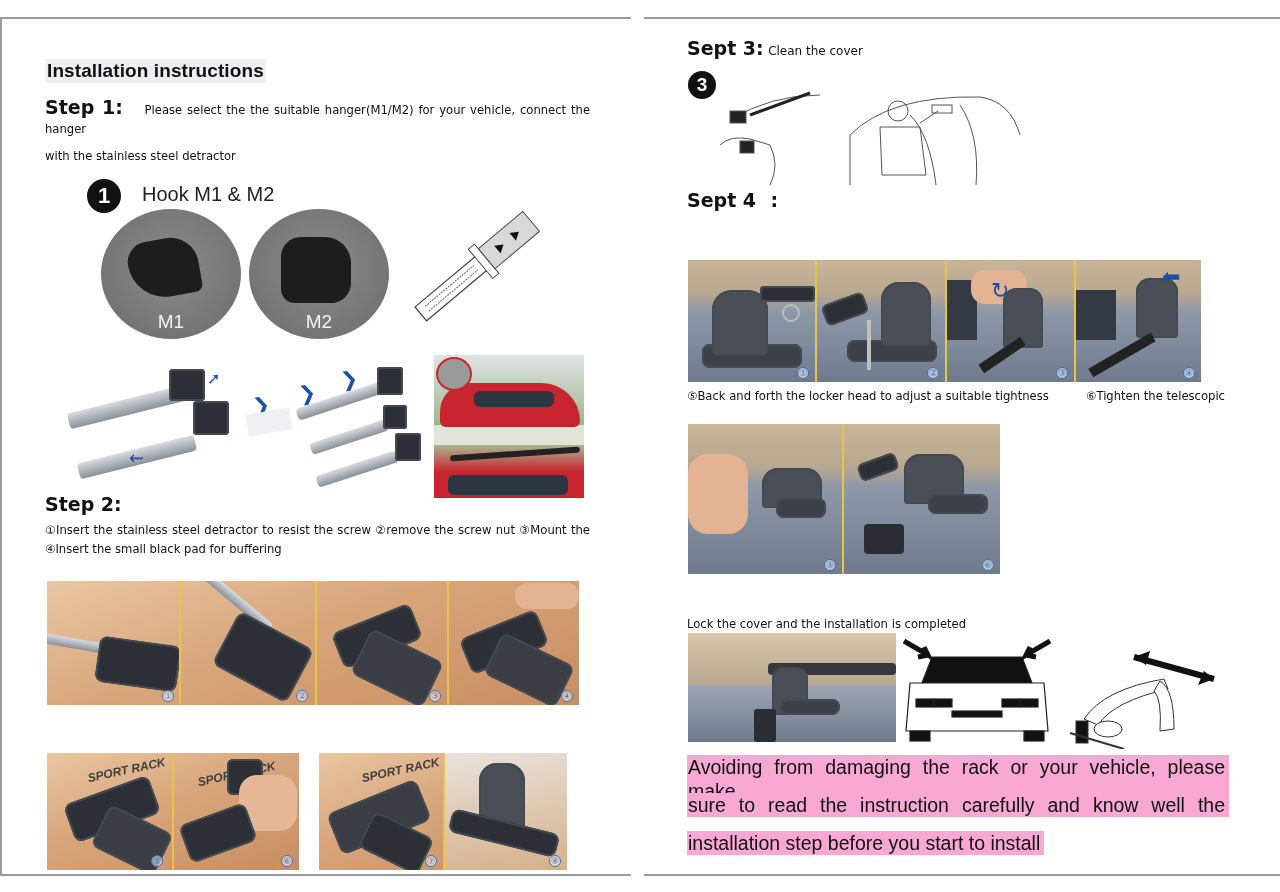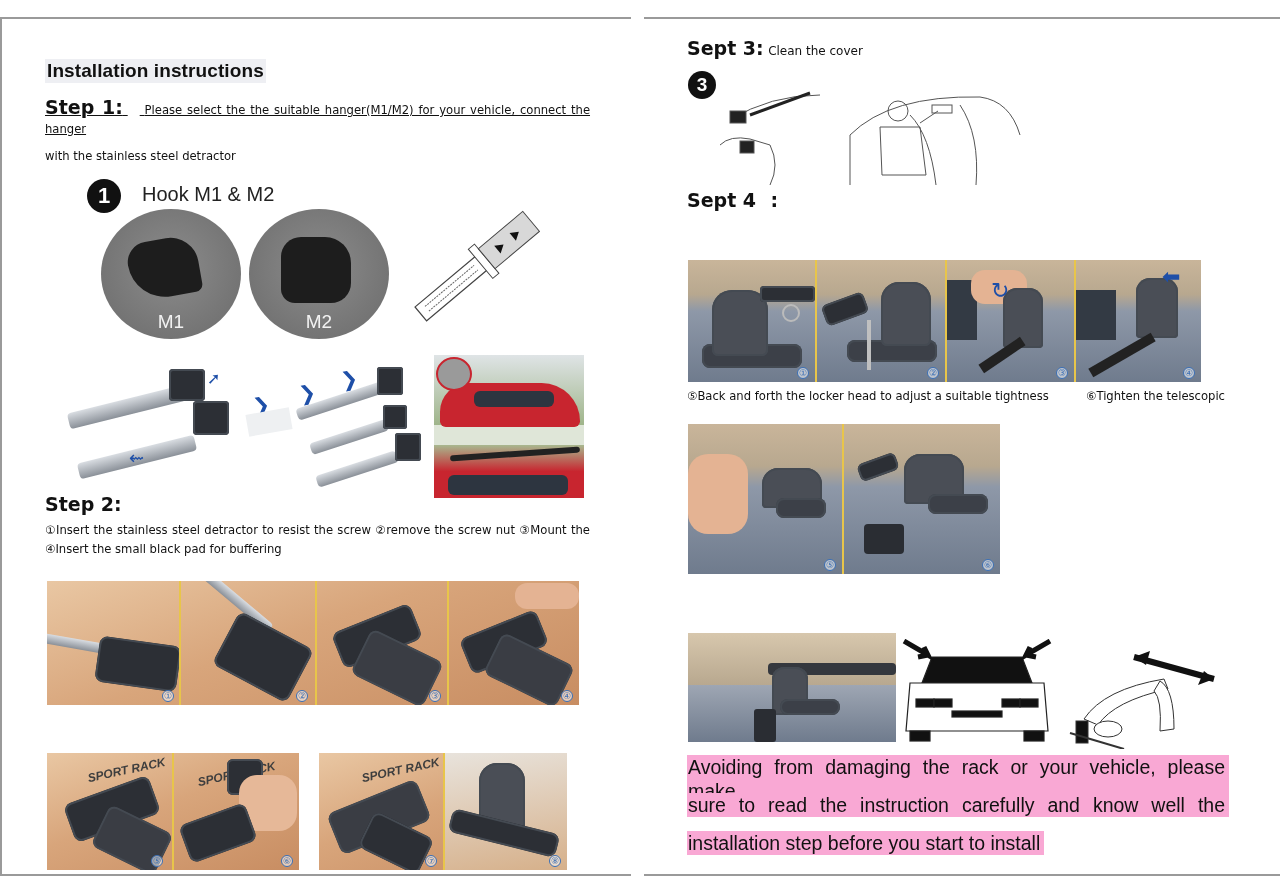--- a/index.html
+++ b/index.html
@@ -42,21 +42,21 @@
   .warning.last { text-align-last: left; width: auto; }
 </style>
 </head>
 <body>
 
 <div class="page page-left">
 
   <div class="abs title">Installation instructions</div>
 
   <div class="abs" style="left:43px; top:79px; width:545px;">
-    <div class="body-text" style="text-align:justify; text-align-last:justify;text-decoration:underline;">
+    <div class="body-text" style="text-align:justify; text-align-last:justify;">
       <span class="step-label">Step 1:</span>
       <span style="display:inline-block; width:12px;"></span>
       <span>Please select the the suitable hanger(M1/M2) for your vehicle, connect the hanger</span>
     </div>
     <div class="body-text" style="margin-top:8px;">with the stainless steel detractor</div>
   </div>
 
   <div class="abs" style="left:85px; top:160px; width:500px; height:170px;">
     <div class="abs" style="left:0; top:0; width:34px; height:34px; border-radius:50%; background:#111; color:#fff; font-weight:bold; font-size:22px; text-align:center; line-height:34px;">1</div>
     <div class="abs" style="left:55px; top:4px; font-size:20px; color:#222;">Hook M1 &amp; M2</div>
@@ -253,20 +253,21 @@
     <div class="divider-y" style="left:154px;"></div>
     <div class="abs" style="left:156px; top:0; width:156px; height:150px;">
       <div class="mount" style="left:60px; top:30px; width:60px; height:50px; border-radius:16px 16px 4px 4px; background:#4a4e56;"></div>
       <div class="mount" style="left:14px; top:34px; width:40px; height:18px; border-radius:6px; transform:rotate(-20deg);"></div>
       <div class="mount" style="left:84px; top:70px; width:60px; height:20px; background:#3c4048;"></div>
       <div class="abs" style="left:20px; top:100px; width:40px; height:30px; background:#2a2d33; border-radius:4px;"></div>
       <div class="num">⑥</div>
     </div>
   </div>
 
+  <div class="abs body-text" style="left:43px; top:596px;">Lock the cover and the installation is completed</div>
 
   <div class="photo roof" style="left:44px; top:614px; width:208px; height:109px;">
     <div class="abs" style="left:0; top:0; width:208px; height:52px; background:linear-gradient(180deg,#d7c7ad,#b8a88f);"></div>
     <div class="abs" style="left:0; top:52px; width:208px; height:57px; background:linear-gradient(180deg,#9ea6b3,#6f7b8d);"></div>
     <div class="rail" style="left:80px; top:30px; width:128px; height:12px; background:#35383e;"></div>
     <div class="mount" style="left:84px; top:34px; width:36px; height:48px; border-radius:12px 12px 4px 4px; background:#4a4e56;"></div>
     <div class="mount" style="left:92px; top:66px; width:60px; height:16px; background:#3c4048;"></div>
     <div class="abs" style="left:66px; top:76px; width:22px; height:33px; background:#2a2d33; border-radius:3px;"></div>
   </div>
 

